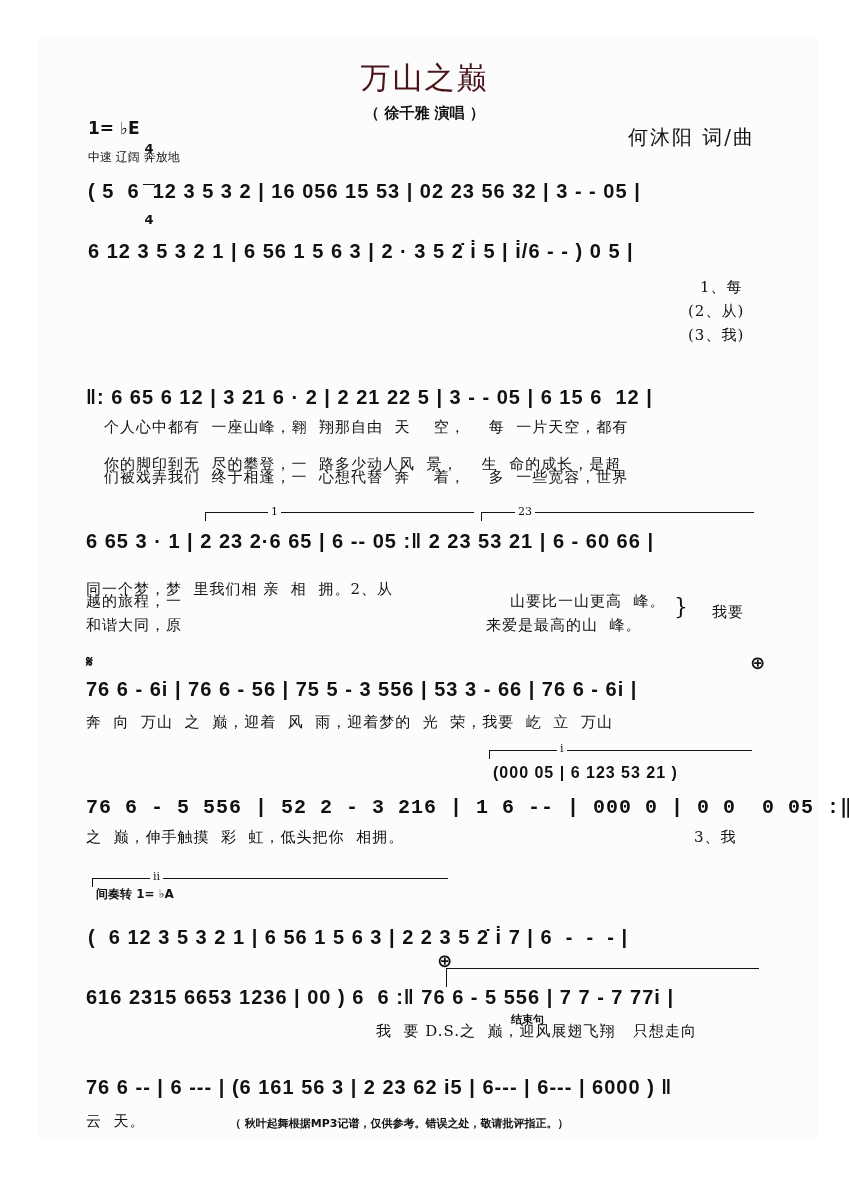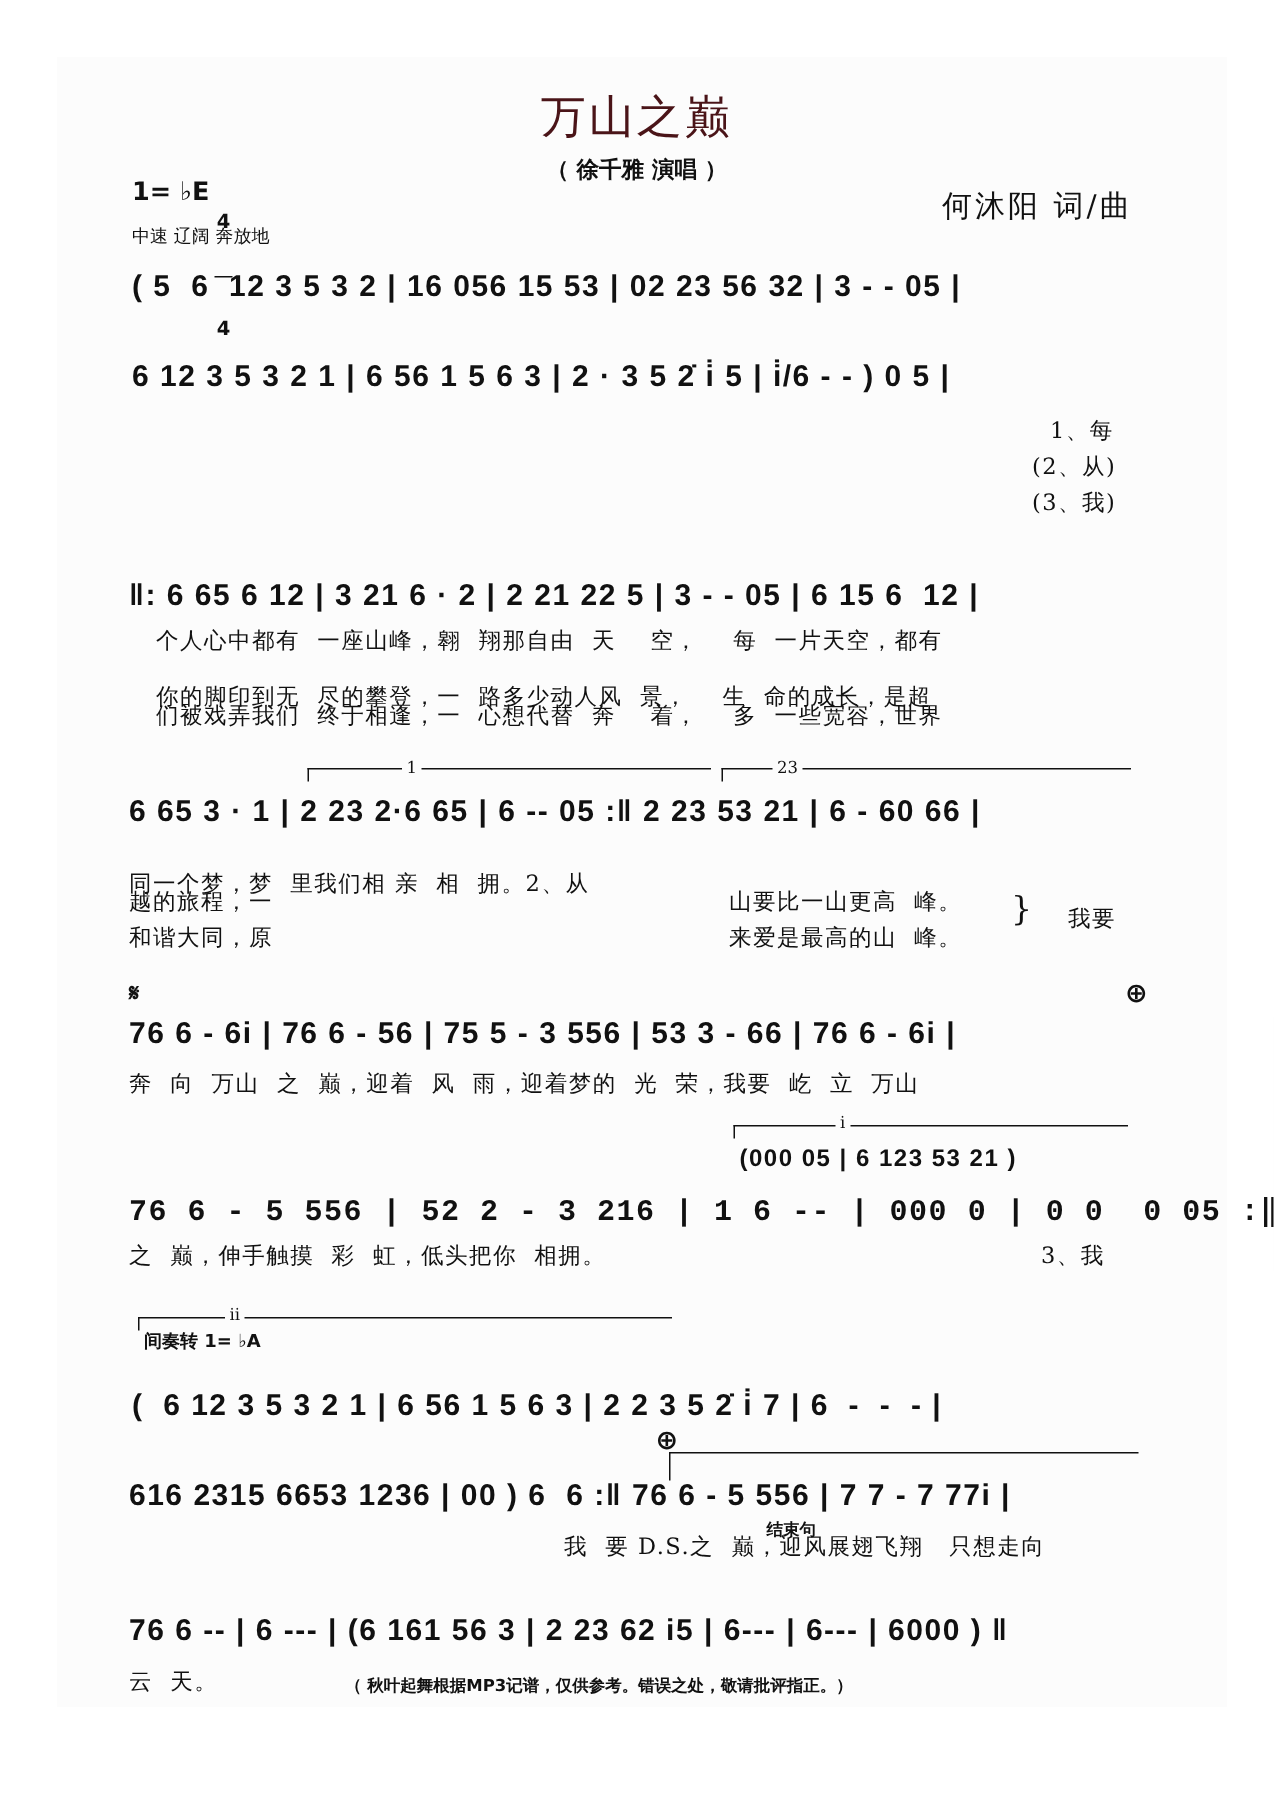--- a/index.html
+++ b/index.html
@@ -65,21 +65,21 @@
 <div class="abs lyric" style="left:104px;top:468px;">们被戏弄我们  终于相逢，一  心想代替  奔    着，    多  一些宽容，世界</div>
 
 <div class="bracket" style="left:205px;top:512px;width:268px;"></div>
 <div class="blabel" style="left:268px;top:505px;">1</div>
 <div class="bracket" style="left:481px;top:512px;width:272px;"></div>
 <div class="blabel" style="left:515px;top:505px;">23</div>
 <div class="abs notes" style="left:86px;top:530px;">6 65 3 · 1 | 2 23 2·6 65 | 6 -- 05 :‖ 2 23 53 21 | 6 - 60 66 |</div>
 <div class="abs lyric" style="left:86px;top:580px;">同一个梦，梦  里我们相 亲  相  拥。2、从</div>
 <div class="abs lyric" style="left:86px;top:592px;">越的旅程，一</div>
 <div class="abs lyric" style="left:86px;top:616px;">和谐大同，原</div>
-<div class="abs lyric" style="left:486px;top:592px;">山要比一山更高  峰。</div>
+<div class="abs lyric" style="left:510px;top:592px;">山要比一山更高  峰。</div>
 <div class="abs lyric" style="left:486px;top:616px;">来爱是最高的山  峰。</div>
 <div class="abs lyric" style="left:674px;top:594px;font-size:22px;">}</div>
 <div class="abs lyric" style="left:712px;top:603px;">我要</div>
 
 <div class="sym" style="left:86px;top:652px;font-size:16px;">𝄋</div>
 <div class="sym" style="left:750px;top:652px;">⊕</div>
 <div class="abs notes" style="left:86px;top:678px;">76 6 - 6i | 76 6 - 56 | 75 5 - 3 556 | 53 3 - 66 | 76 6 - 6i |</div>
 <div class="abs lyric" style="left:86px;top:713px;">奔  向  万山  之  巅，迎着  风  雨，迎着梦的  光  荣，我要  屹  立  万山</div>
 
 <div class="bracket" style="left:489px;top:750px;width:262px;"></div>

